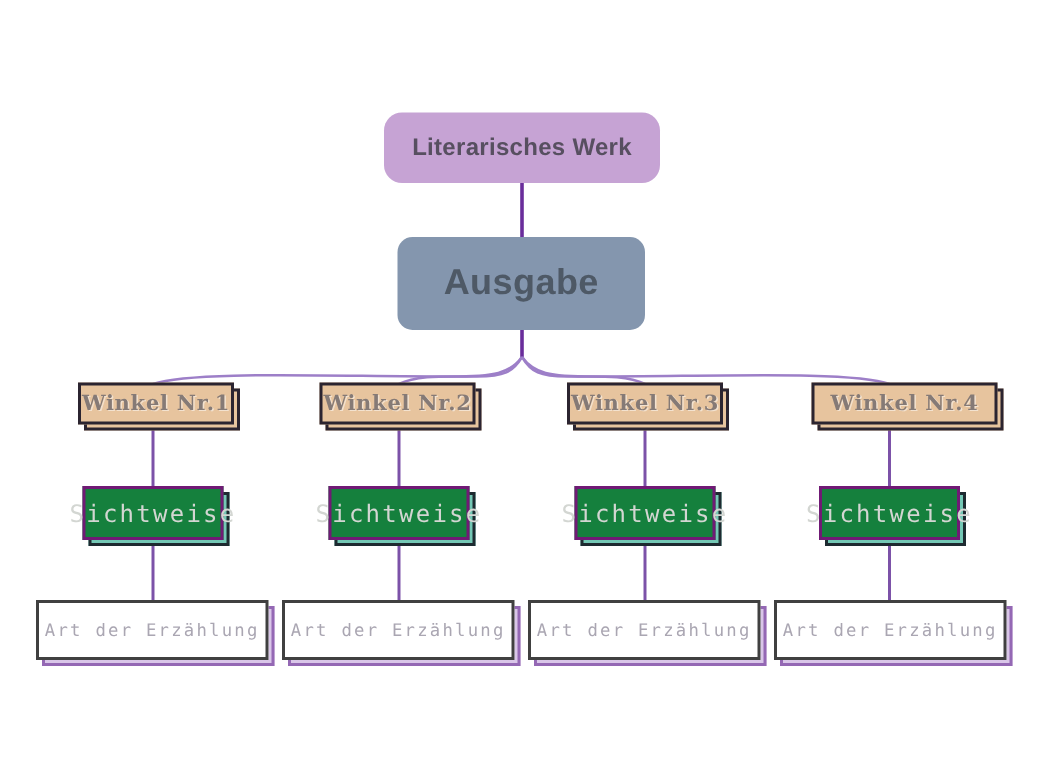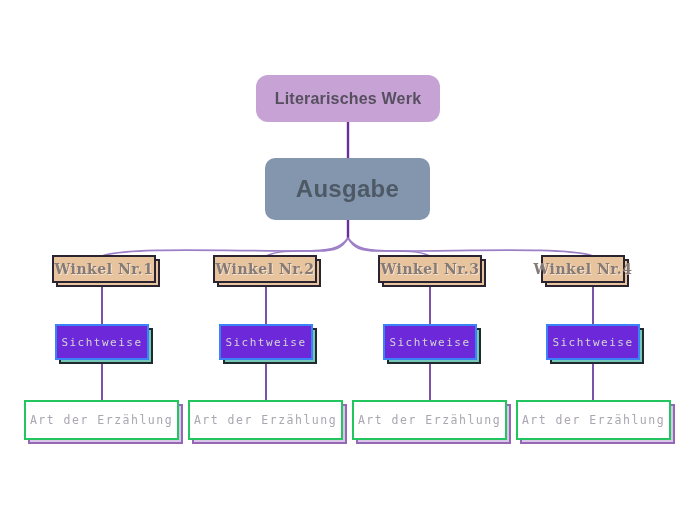--- a/index.html
+++ b/index.html
@@ -61,35 +61,35 @@
     color: #857a76;
     text-shadow: 1px 1px 0 rgba(255,255,255,0.5);
     letter-spacing: 0.5px;
   }
   .node.angle .dup {
     background: #e7c49e;
     border: 2px solid #2b2430;
   }
   
   .node.view .face {
-    background: #6d28d9;
-    border: 2px solid #3b82f6;
+    background: #15803d;
+    border: 2px solid #701a75;
     font-family: "DejaVu Sans Mono", monospace;
-    font-size: 11px;
+    font-size: 16px;
     color: #d3d6d2;
     letter-spacing: 1.5px;
   }
   .node.view .dup {
     background: #74c8b5;
     border: 2px solid #1e2a30;
   }
   
   .node.narr .face {
     background: #ffffff;
-    border: 2px solid #22c55e;
+    border: 2px solid #404040;
     font-family: "DejaVu Sans Mono", monospace;
     font-size: 11.5px;
     color: #aaa6b2;
     letter-spacing: 1.5px;
   }
   .node.narr .dup {
     background: #d9c6e8;
     border: 2px solid #9468b4;
   }
 </style>
@@ -160,21 +160,21 @@
   </div>
   <div class="node view" style="left:383px; top:324px; width:94px; height:36px;">
     <div class="dup"></div>
     <div class="face">Sichtweise</div>
   </div>
   <div class="node narr" style="left:352px; top:400px; width:155px; height:40px;">
     <div class="dup"></div>
     <div class="face">Art der Erzählung</div>
   </div>
 
-  <div class="node angle" style="left:541px; top:255px; width:84px; height:28px;">
+  <div class="node angle" style="left:541px; top:255px; width:124px; height:28px;">
     <div class="dup"></div>
     <div class="face">Winkel Nr.4</div>
   </div>
   <div class="node view" style="left:546px; top:324px; width:94px; height:36px;">
     <div class="dup"></div>
     <div class="face">Sichtweise</div>
   </div>
   <div class="node narr" style="left:516px; top:400px; width:155px; height:40px;">
     <div class="dup"></div>
     <div class="face">Art der Erzählung</div>

